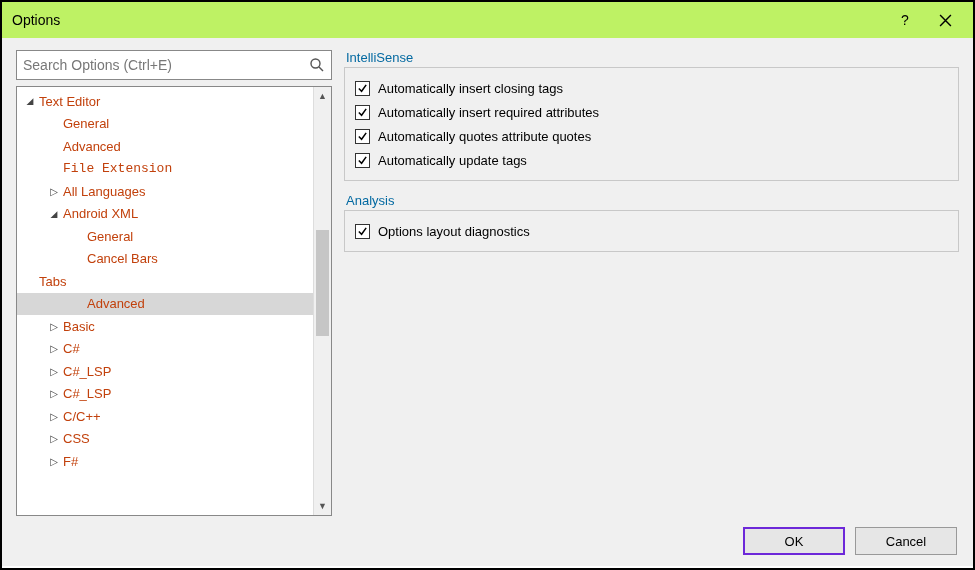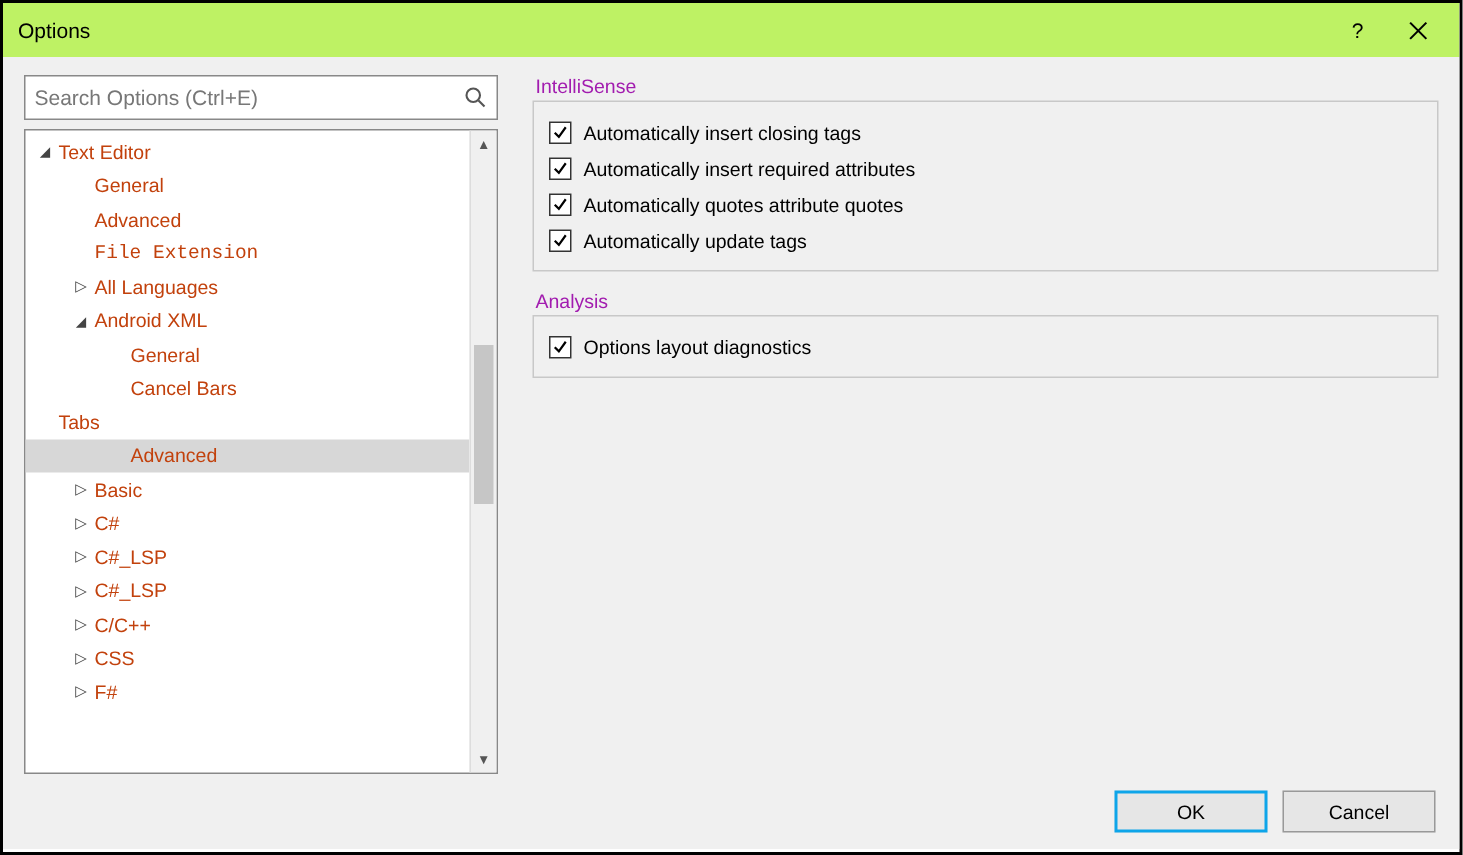--- a/index.html
+++ b/index.html
@@ -30,21 +30,21 @@
       display: flex;
       align-items: center;
       justify-content: center;
       font-size: 14px;
       cursor: default;
     }
     .titlebar .close svg { width: 13px; height: 13px; }
     .content {
       display: flex;
       padding: 12px 14px 0 14px;
-      gap: 23px;
+      gap: 12px;
       height: 478px;
       background: #f0f0f0;
     }
     .left-col {
       width: 316px;
       display: flex;
       flex-direction: column;
     }
     .searchbox {
       display: flex;
@@ -127,21 +127,21 @@
       height: 106px;
       background: #c6c6c6;
     }
     .scroll-btn.down { position: absolute; bottom: 0; left: 0; right: 0; }
     .right-col { flex: 1; }
     .group {
       margin-bottom: 12px;
     }
     .group-label {
       font-size: 13px;
-      color: #a21caf;
+      color: #0369a1;
       margin-bottom: 2px;
       padding-left: 2px;
     }
     .group-box {
       border: 1px solid #c8c8c8;
       background: #f0f0f0;
       padding: 8px 10px;
     }
     .check-row {
       display: flex;
@@ -173,21 +173,21 @@
       height: 28px;
       border: 1px solid #999;
       background: #e6e6e6;
       font-size: 13px;
       display: flex;
       align-items: center;
       justify-content: center;
       cursor: default;
     }
     .btn.primary {
-      border: 2px solid #0ea5e9;
+      border: 2px solid #6d28d9;
       background: #e6e6e6;
     }
   </style>
 </head>
 <body>
 
 <div class="titlebar">
   <div class="title">Options</div>
   <div class="help">?</div>
   <div class="close">

